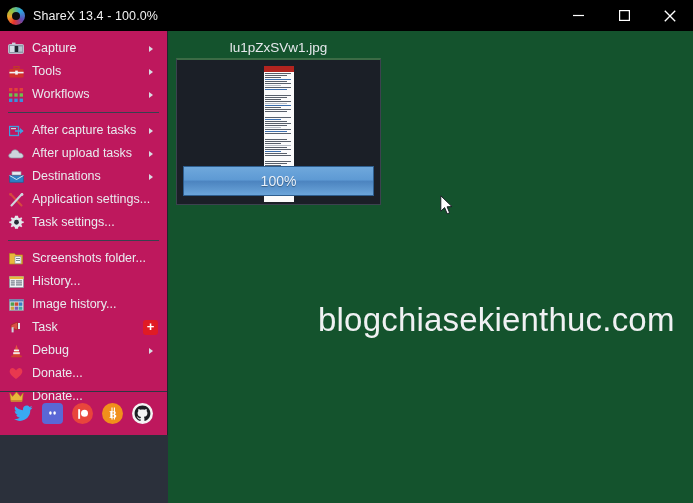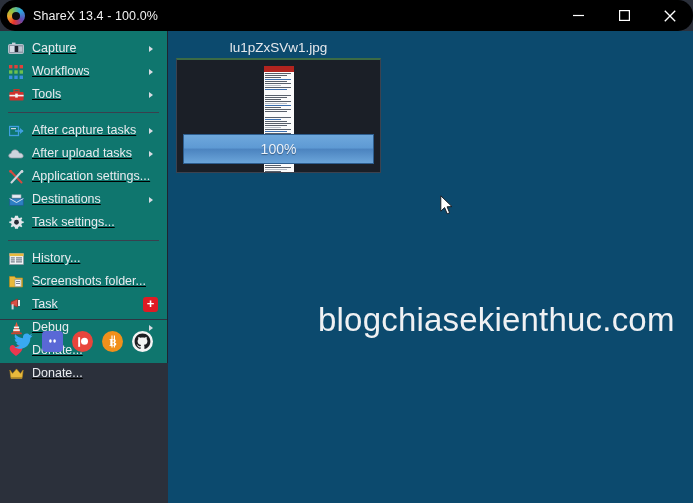--- a/index.html
+++ b/index.html
@@ -24,21 +24,20 @@
 
   
   .titlebar {
     position: absolute;
     top: 0; left: 0;
     width: 693px;
     height: 31px;
     background: #000000;
     display: flex;
     align-items: center;
-    border-radius: 15px;
   }
   .title-logo {
     width: 18px; height: 18px;
     margin-left: 7px;
     margin-right: 8px;
     border-radius: 50%;
     background:
       conic-gradient(from 200deg,
         #e8342b 0deg, #f0a22a 60deg, #8fc441 120deg,
         #2aa9e0 200deg, #5f4bb6 280deg, #e8342b 360deg);
@@ -74,25 +73,24 @@
     color: #ffffff;
   }
   .win-btn svg { display: block; }
 
   
   .menu-panel {
     position: absolute;
     left: 0;
     top: 31px;
     width: 168px;
-    height: 332px;
-    background: #0f766e;
+    height: 404px;
+    background: #be185d;
     border-right: 1px solid #20242e;
     box-sizing: border-box;
-    text-decoration: underline;
   }
   .menu-list {
     padding-top: 6px;
   }
   .menu-item {
     position: relative;
     height: 23px;
     display: flex;
     align-items: center;
     padding-left: 8px;
@@ -170,42 +168,42 @@
     position: relative;
   }
 
   
   .main-area {
     position: absolute;
     left: 168px;
     top: 31px;
     right: 0;
     bottom: 0;
-    background: #0c4a6e;
+    background: #14532d;
   }
 
   .task-block {
     position: absolute;
     left: 8px;
     top: 6px;
     width: 205px;
   }
   .task-filename {
     text-align: center;
     color: #e6e8ec;
     font-size: 13.5px;
     height: 21px;
     line-height: 21px;
     white-space: nowrap;
     overflow: hidden;
   }
   .task-card {
     position: relative;
     width: 205px;
-    height: 115px;
+    height: 147px;
     background: #1b1f27;
     border: 1px solid #3c424f;
     border-top: 2px solid #3c6b45;
     box-sizing: border-box;
     overflow: hidden;
   }
   .thumb {
     position: absolute;
     left: 50%;
     transform: translateX(-50%);
@@ -309,52 +307,52 @@
             <rect x="2" y="4" width="4" height="6" fill="#d6dde6"></rect>
             <rect x="7" y="4" width="3" height="6" fill="#1f242e"></rect>
             <rect x="11" y="4.5" width="3.2" height="5" fill="#b9c3cf"></rect>
             <rect x="4" y="0.6" width="3.5" height="2" fill="#c9d1dc"></rect>
           </svg>
         </span>
         <span class="menu-label">Capture</span>
         <span class="submenu-arrow"></span>
       </div>
 
+
+      <div class="menu-item">
+        <span class="menu-icon">
+          <svg width="15" height="12" viewBox="0 0 15 12">
+            <rect x="5" y="0.5" width="5" height="2.2" fill="none" stroke="#c0392b" stroke-width="1.3"></rect>
+            <rect x="0.4" y="3" width="14.2" height="8.6" rx="1" fill="#d0312d"></rect>
+            <rect x="0.4" y="5.8" width="14.2" height="1.6" fill="#f0f2f4"></rect>
+            <rect x="6.2" y="4.6" width="2.6" height="4" fill="#f0f2f4"></rect>
+          </svg>
+        </span>
+        <span class="menu-label">Tools</span>
+        <span class="submenu-arrow"></span>
+      </div>
 
       <div class="menu-item">
         <span class="menu-icon">
           <svg width="14" height="14" viewBox="0 0 14 14">
             <rect x="0" y="0" width="3.4" height="3.4" fill="#e2413a"></rect>
             <rect x="5.3" y="0" width="3.4" height="3.4" fill="#e2413a"></rect>
             <rect x="10.6" y="0" width="3.4" height="3.4" fill="#e2413a"></rect>
             <rect x="0" y="5.3" width="3.4" height="3.4" fill="#6ec04e"></rect>
             <rect x="5.3" y="5.3" width="3.4" height="3.4" fill="#6ec04e"></rect>
             <rect x="10.6" y="5.3" width="3.4" height="3.4" fill="#6ec04e"></rect>
             <rect x="0" y="10.6" width="3.4" height="3.4" fill="#3a8fdd"></rect>
             <rect x="5.3" y="10.6" width="3.4" height="3.4" fill="#3a8fdd"></rect>
             <rect x="10.6" y="10.6" width="3.4" height="3.4" fill="#3a8fdd"></rect>
           </svg>
         </span>
         <span class="menu-label">Workflows</span>
         <span class="submenu-arrow"></span>
       </div>
 
-      <div class="menu-item">
-        <span class="menu-icon">
-          <svg width="15" height="12" viewBox="0 0 15 12">
-            <rect x="5" y="0.5" width="5" height="2.2" fill="none" stroke="#c0392b" stroke-width="1.3"></rect>
-            <rect x="0.4" y="3" width="14.2" height="8.6" rx="1" fill="#d0312d"></rect>
-            <rect x="0.4" y="5.8" width="14.2" height="1.6" fill="#f0f2f4"></rect>
-            <rect x="6.2" y="4.6" width="2.6" height="4" fill="#f0f2f4"></rect>
-          </svg>
-        </span>
-        <span class="menu-label">Tools</span>
-        <span class="submenu-arrow"></span>
-      </div>
-
       <div class="menu-sep"></div>
 
       <div class="menu-item">
         <span class="menu-icon">
           <svg width="15" height="12" viewBox="0 0 15 12">
             <rect x="0.5" y="1.5" width="9" height="9" fill="none" stroke="#3f9fe0" stroke-width="1.3"></rect>
             <path d="M6 6 L13.8 6" stroke="#3f9fe0" stroke-width="1.6"></path>
             <path d="M11 3 L14.6 6 L11 9 Z" fill="#3f9fe0"></path>
             <rect x="2" y="3" width="5" height="1.2" fill="#cfd6de"></rect>
           </svg>
@@ -368,83 +366,98 @@
           <svg width="16" height="11" viewBox="0 0 16 11">
             <path d="M3.6 10 C1.3 10 0.3 8.4 0.8 7 C1.2 5.9 2.3 5.5 3 5.5 C3.2 3.1 5.2 1.6 7.4 1.8 C9.6 2 10.9 3.6 11.2 5.1 C13.3 4.9 15 6.1 15.2 7.8 C15.4 9.3 14.2 10 13 10 Z" fill="#cdd4dd" stroke="#8b949f" stroke-width="0.7"></path>
           </svg>
         </span>
         <span class="menu-label">After upload tasks</span>
         <span class="submenu-arrow"></span>
       </div>
 
       <div class="menu-item">
         <span class="menu-icon">
+          <svg width="15" height="12" viewBox="0 0 15 12">
+            <path d="M0.6 4.5 L14.4 4.5 L14.4 11.4 L0.6 11.4 Z" fill="#2e7fc4" stroke="#1f5c92" stroke-width="0.7"></path>
+            <path d="M0.6 4.5 L7.5 8.5 L14.4 4.5" fill="none" stroke="#e8eef5" stroke-width="0.9"></path>
+            <rect x="3" y="0.8" width="9" height="3.2" fill="#e6ecf3" stroke="#9aa6b3" stroke-width="0.6"></rect>
+          </svg>
+        </span>
+        <span class="menu-label">Destinations</span>
+        <span class="submenu-arrow"></span>
+      </div>
+
+      <div class="menu-item">
+        <span class="menu-icon">
           <svg width="15" height="14" viewBox="0 0 15 14">
             <path d="M1.5 1 L12.5 12.5" stroke="#d64a3f" stroke-width="2" stroke-linecap="round"></path>
             <path d="M13 1 L2.5 12.5" stroke="#cfd6de" stroke-width="2" stroke-linecap="round"></path>
             <circle cx="13" cy="1.6" r="1.4" fill="#cfd6de"></circle>
             <circle cx="1.6" cy="1.4" r="1.4" fill="#d64a3f"></circle>
           </svg>
         </span>
         <span class="menu-label">Application settings...</span>
       </div>
 
       <div class="menu-item">
         <span class="menu-icon">
-          <svg width="15" height="12" viewBox="0 0 15 12">
-            <path d="M0.6 4.5 L14.4 4.5 L14.4 11.4 L0.6 11.4 Z" fill="#2e7fc4" stroke="#1f5c92" stroke-width="0.7"></path>
-            <path d="M0.6 4.5 L7.5 8.5 L14.4 4.5" fill="none" stroke="#e8eef5" stroke-width="0.9"></path>
-            <rect x="3" y="0.8" width="9" height="3.2" fill="#e6ecf3" stroke="#9aa6b3" stroke-width="0.6"></rect>
-          </svg>
-        </span>
-        <span class="menu-label">Destinations</span>
-        <span class="submenu-arrow"></span>
-      </div>
-
-      <div class="menu-item">
-        <span class="menu-icon">
           <svg width="15" height="15" viewBox="0 0 15 15">
             <path d="M7.5 0.8 L9 0.8 L9.3 2.6 L10.7 3.2 L12.2 2.2 L13.3 3.3 L12.3 4.8 L12.9 6.2 L14.7 6.5 L14.7 8 L12.9 8.3 L12.3 9.7 L13.3 11.2 L12.2 12.3 L10.7 11.3 L9.3 11.9 L9 13.7 L7.5 13.7 L6 13.7 L5.7 11.9 L4.3 11.3 L2.8 12.3 L1.7 11.2 L2.7 9.7 L2.1 8.3 L0.3 8 L0.3 6.5 L2.1 6.2 L2.7 4.8 L1.7 3.3 L2.8 2.2 L4.3 3.2 L5.7 2.6 L6 0.8 Z" fill="#e2e6eb"></path>
             <circle cx="7.5" cy="7.25" r="2.4" fill="#262b36"></circle>
           </svg>
         </span>
         <span class="menu-label">Task settings...</span>
       </div>
 
 
       <div class="menu-sep"></div>
+
+      <div class="menu-item">
+        <span class="menu-icon">
+          <svg width="14" height="13" viewBox="0 0 14 13">
+            <path d="M0.5 1.5 L5.5 1.5 L6.8 3 L13.5 3 L13.5 12 L0.5 12 Z" fill="#e8b93c" stroke="#b98c1e" stroke-width="0.7"></path>
+            <rect x="6" y="4.5" width="6" height="7" fill="#f4f6f8" stroke="#8b949f" stroke-width="0.6"></rect>
+            <rect x="7" y="6" width="4" height="0.9" fill="#6d7787"></rect>
+            <rect x="7" y="8" width="4" height="0.9" fill="#6d7787"></rect>
+          </svg>
+        </span>
+        <span class="menu-label">Screenshots folder...</span>
+      </div>
 
       <div class="menu-item">
         <span class="menu-icon">
           <svg width="15" height="12" viewBox="0 0 15 12">
             <rect x="0.5" y="0.5" width="14" height="11" fill="#f0f3f6" stroke="#8b949f" stroke-width="0.7"></rect>
             <rect x="0.5" y="0.5" width="14" height="2.6" fill="#e8b93c"></rect>
             <rect x="1.8" y="4.4" width="4" height="1" fill="#5c6573"></rect>
             <rect x="7" y="4.4" width="6" height="1" fill="#5c6573"></rect>
             <rect x="1.8" y="6.4" width="4" height="1" fill="#5c6573"></rect>
             <rect x="7" y="6.4" width="6" height="1" fill="#5c6573"></rect>
             <rect x="1.8" y="8.4" width="4" height="1" fill="#5c6573"></rect>
             <rect x="7" y="8.4" width="6" height="1" fill="#5c6573"></rect>
           </svg>
         </span>
         <span class="menu-label">History...</span>
       </div>
 
       <div class="menu-item">
         <span class="menu-icon">
-          <svg width="14" height="13" viewBox="0 0 14 13">
-            <path d="M0.5 1.5 L5.5 1.5 L6.8 3 L13.5 3 L13.5 12 L0.5 12 Z" fill="#e8b93c" stroke="#b98c1e" stroke-width="0.7"></path>
-            <rect x="6" y="4.5" width="6" height="7" fill="#f4f6f8" stroke="#8b949f" stroke-width="0.6"></rect>
-            <rect x="7" y="6" width="4" height="0.9" fill="#6d7787"></rect>
-            <rect x="7" y="8" width="4" height="0.9" fill="#6d7787"></rect>
-          </svg>
-        </span>
-        <span class="menu-label">Screenshots folder...</span>
-      </div>
-
+          <svg width="15" height="12" viewBox="0 0 15 12">
+            <rect x="0.5" y="0.5" width="14" height="11" fill="#dfe5ec" stroke="#8b949f" stroke-width="0.7"></rect>
+            <rect x="0.5" y="0.5" width="14" height="2" fill="#5a7fb5"></rect>
+            <rect x="1.6" y="3.4" width="3.6" height="3.4" fill="#4d9e4f"></rect>
+            <rect x="5.7" y="3.4" width="3.6" height="3.4" fill="#d0492f"></rect>
+            <rect x="9.8" y="3.4" width="3.6" height="3.4" fill="#3a79c4"></rect>
+            <rect x="1.6" y="7.6" width="3.6" height="3.2" fill="#c9a23b"></rect>
+            <rect x="5.7" y="7.6" width="3.6" height="3.2" fill="#7a5ab8"></rect>
+            <rect x="9.8" y="7.6" width="3.6" height="3.2" fill="#3fa8a0"></rect>
+          </svg>
+        </span>
+        <span class="menu-label">Image history...</span>
+      </div>
 
       <div class="menu-item">
         <span class="menu-icon">
           <svg width="15" height="13" viewBox="0 0 15 13">
             <path d="M2 4 L8.5 1 L8.5 9 L2 6.5 Z" fill="#d94f45" stroke="#9d2b23" stroke-width="0.7"></path>
             <rect x="9" y="2" width="2" height="6" fill="#e8e8ea"></rect>
             <rect x="2.6" y="6.2" width="2" height="5.2" fill="#cfd6de"></rect>
           </svg>
         </span>
         <span class="menu-label">Task</span>

